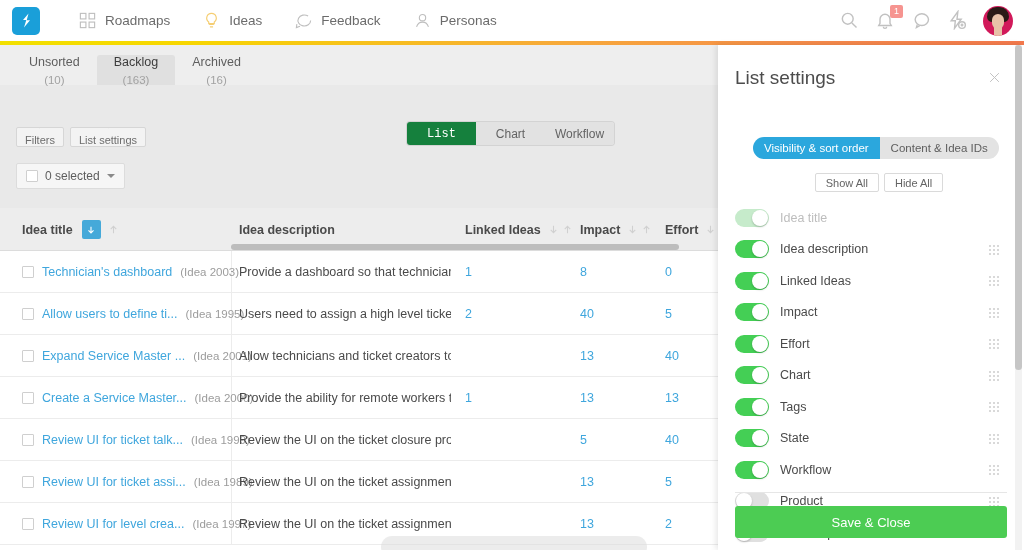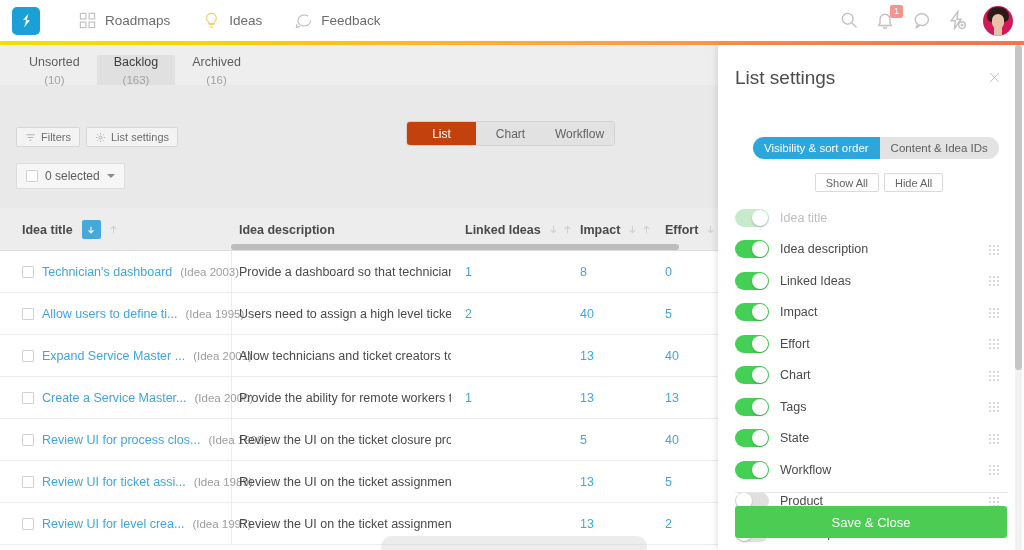--- a/index.html
+++ b/index.html
@@ -61,33 +61,33 @@
   }
   .tab.active { background:#e0e0e0; color:#3c3c3c; }
   .tab .cnt { color:#a2a2a2; font-size:11.5px; }
 
   .toolbar { position:absolute; top:40px; left:0; width:718px; height:465px; background:#e9e9e9; }
 
   .btnrow { position:absolute; top:82px; left:16px; display:flex; gap:6px; }
   .gbtn {
     height:20px; padding:0 8px; display:flex; align-items:center; gap:5px;
     background:#f3f3f3; border:1px solid #d6d6d6; border-radius:2px;
-    font-size:11px; color:#6d6d6d; cursor:pointer; white-space:nowrap;
+    font-size:11px; color:#6d6d6d; cursor:pointer; white-space:nowrap;flex-direction:column;
   }
   .gbtn svg { display:block; opacity:.6; }
 
   .seg {
     position:absolute; top:77px; left:407px; display:flex;
     border-radius:3px; overflow:hidden; box-shadow:0 0 0 1px #d3d3d3;
   }
   .seg div {
     width:69px; height:23px; display:flex; align-items:center; justify-content:center;
     font-size:12px; color:#636363; background:#e2e2e2; cursor:pointer;
   }
-  .seg div.active { background:#c2410c; color:#fff; }
+  .seg div.active { background:#15803d; color:#fff;font-family:Liberation Mono, monospace; }
 
   .selbar { position:absolute; top:118px; left:16px; }
   .selbtn {
     height:26px; padding:0 9px; display:flex; align-items:center; gap:7px;
     background:#f6f6f6; border:1px solid #dcdcdc; border-radius:2px;
     font-size:12px; color:#5d5d5d; cursor:pointer;
   }
   .cb { width:12px; height:12px; border:1px solid #cfcfcf; background:#fff; border-radius:1px; flex:0 0 auto; }
   .caret { width:0;height:0;border-left:4px solid transparent;border-right:4px solid transparent;border-top:4px solid #8a8a8a; }
 
@@ -225,20 +225,29 @@
         <span class="nav-ico">
           <svg width="19" height="19" viewBox="0 0 24 24" fill="none" stroke="#9b9b9b" stroke-width="1.4">
             <path d="M21 12a8 7 0 1 1-3.2-5.6"></path>
               <path d="M3.6 16.5 3 21l4.6-1.7"></path>
               <path d="M9 11.5h.01M12 11.5h.01M15 11.5h.01"></path>
           </svg>
         </span>
         <span>Feedback</span>
       </div>
 
+      <div class="nav-item">
+        <span class="nav-ico">
+          <svg width="19" height="19" viewBox="0 0 24 24" fill="none" stroke="#9b9b9b" stroke-width="1.4">
+            <circle cx="12" cy="8.5" r="4"></circle>
+              <path d="M4.5 20c1.2-4 4.1-6 7.5-6s6.3 2 7.5 6"></path>
+          </svg>
+        </span>
+        <span>Personas</span>
+      </div>
     </div>
 
     <div class="nav-right">
       <div class="ic-btn">
         <svg width="20" height="20" viewBox="0 0 24 24" fill="none" stroke="#8f8f8f" stroke-width="1.7">
           <circle cx="10.5" cy="10.5" r="6.5"></circle>
             <path d="M15.5 15.5 21 21"></path>
         </svg>
       </div>
       <div class="ic-btn">
@@ -422,21 +431,21 @@
             </div>
             <div class="c-desc">Provide the ability for remote workers to cre</div>
             <div class="c-num c-linked">1</div>
             <div class="c-num c-impact">13</div>
             <div class="c-num c-effort">13</div>
           </div>
           <div class="row">
             <span class="sep"></span>
             <div class="c-title">
               <span class="cb"></span>
-              <span class="lk">Review UI for process clos...</span>
+              <span class="lk">Review UI for ticket talk...</span>
               <span class="id">(Idea 1999)</span>
             </div>
             <div class="c-desc">Review the UI on the ticket closure process a</div>
             <div class="c-num c-linked"></div>
             <div class="c-num c-impact">5</div>
             <div class="c-num c-effort">40</div>
           </div>
           <div class="row">
             <span class="sep"></span>
             <div class="c-title">

